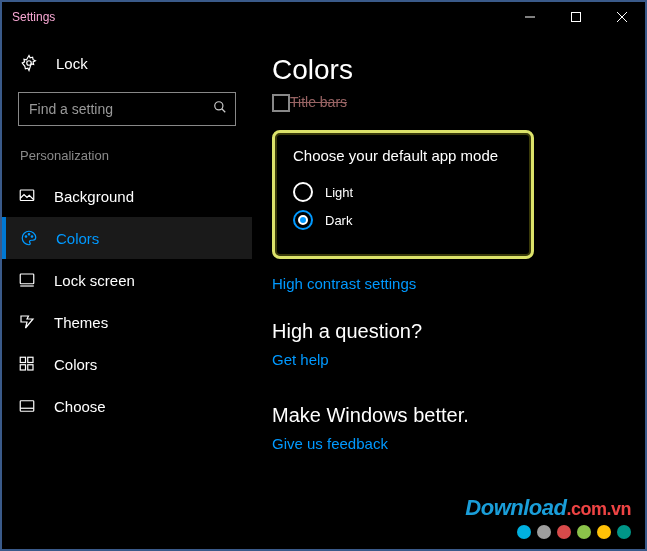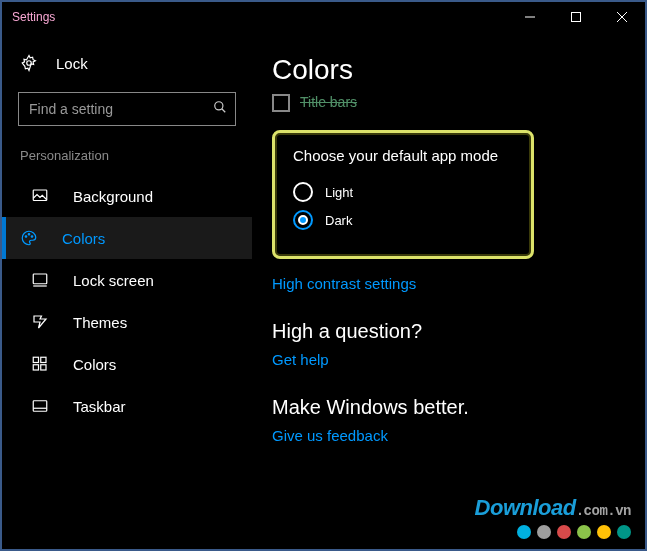--- a/index.html
+++ b/index.html
@@ -80,22 +80,22 @@
 .search-wrap input::placeholder { color: #999; }
 .search-icon { color: #ccc; }
 .category-label {
   color: #8a8a8a;
   font-size: 13px;
   padding: 0 18px 12px 18px;
 }
 .nav-item {
   display: flex;
   align-items: center;
-  gap: 24px;
-  padding: 12px 29px;
+  gap: 18px;
+  padding: 12px 16px;
   font-size: 15px;
   color: #fff;
 }
 .nav-item.active {
   background: #1a1a1a;
   border-left: 4px solid #0078d4;
   padding-left: 14px;
   color: #0099ff;
 }
 .nav-item.active .nav-icon { color: #0099ff; }
@@ -113,22 +113,21 @@
   position: relative;
 }
 .page-title {
   font-size: 28px;
   font-weight: 300;
   margin-bottom: 6px;
 }
 .partial-row {
   display: flex;
   align-items: center;
-  gap: 10px;
-  color: #86efac;
+  color: #fca5a5;
   font-size: 14px;
   padding: 2px 0 8px 0;
 }
 .partial-checkbox {
   width: 18px;
   height: 18px;
   border: 2px solid #888;
 }
 .partial-label { position: relative; top: -1px; }
 .partial-label::before {
@@ -181,37 +180,37 @@
 }
 .question-heading {
   font-size: 20px;
   font-weight: 400;
   margin-bottom: 8px;
 }
 .sub-link {
   color: #0099ff;
   font-size: 15px;
   display: block;
-  margin-bottom: 28px;
+  margin-bottom: 36px;
 }
 .watermark {
   position: absolute;
   bottom: 10px;
   right: 14px;
   text-align: right;
 }
 .watermark-text {
   font-family: Arial, sans-serif;
   font-size: 22px;
   font-weight: 900;
   font-style: italic;
   letter-spacing: -0.5px;
 }
 .watermark-text .dl1 { color: #1a9ed9; }
-.watermark-text .dl2 { color: #a3a3a3; font-size: 14px; font-weight: bold; font-style: normal; font-family: Liberation Mono, monospace; }
+.watermark-text .dl2 { color: #ef4444; font-size: 18px; font-weight: bold; font-style: normal; }
 .dots {
   display: flex;
   gap: 6px;
   justify-content: flex-end;
   margin-top: 4px;
 }
 .dot { width: 14px; height: 14px; border-radius: 50%; }
 </style>
 </head>
 <body>
@@ -316,21 +315,21 @@
         <span>Colors</span>
       </div>
 
       <div class="nav-item">
         <span class="nav-icon">
           <svg width="18" height="18" viewBox="0 0 24 24" fill="none" stroke="#fff" stroke-width="1.6">
               <rect x="3" y="5" width="18" height="14" rx="1"></rect>
               <line x1="3" y1="15" x2="21" y2="15"></line>
             </svg>
         </span>
-        <span>Taskbar</span>
+        <span>Choose</span>
       </div>
     </div>
 
     <div class="main">
       <div class="page-title">Colors</div>
 
       <div class="partial-row">
         <div class="partial-checkbox"></div>
         <span class="partial-label" style="text-decoration: line-through; opacity:0.6;">Title bars</span>
       </div>

